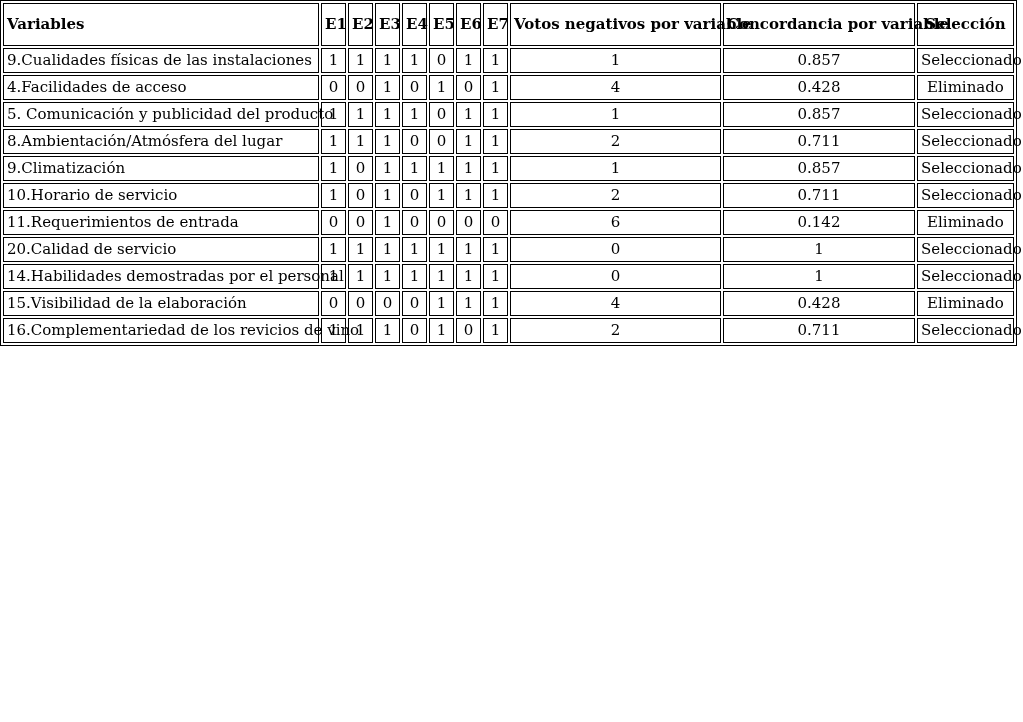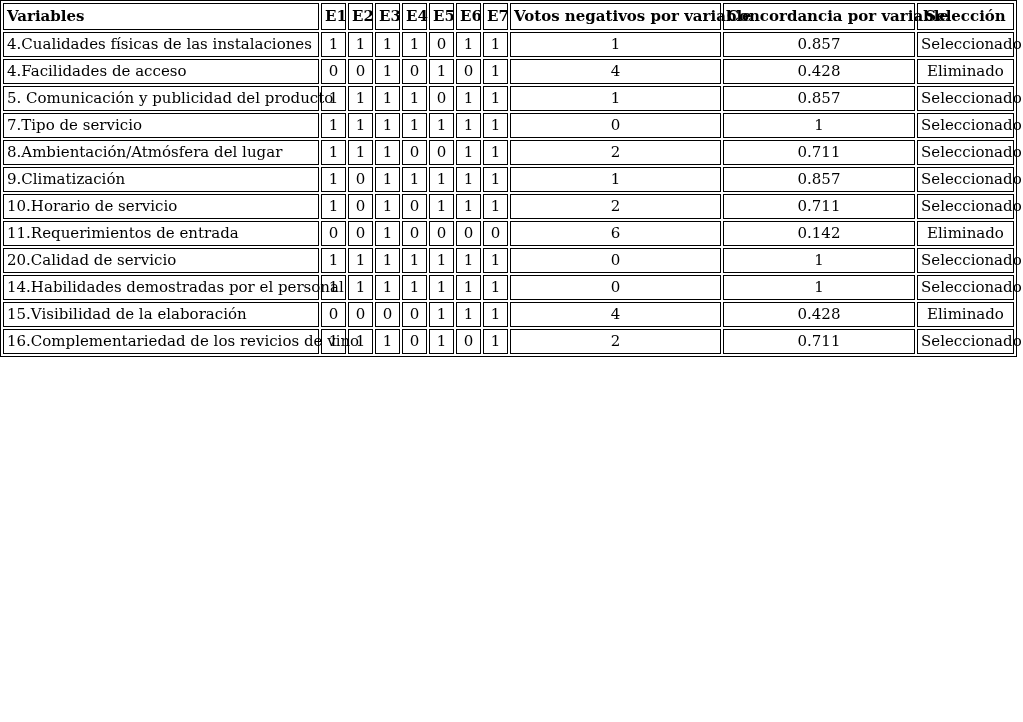--- a/index.html
+++ b/index.html
@@ -28,21 +28,21 @@
     box-sizing: border-box;
     padding: 0 3px;
     height: 25px;
     line-height: 23px;
     text-align: center;
     vertical-align: middle;
     white-space: nowrap;
     font-weight: normal;
   }
   .vars-table thead th {
-    height: 27px;
+    height: 43px;
     font-weight: bold;
   }
   .vars-table .left {
     text-align: left;
   }
   col.c-var   { width: 316px; }
   col.c-eval  { width: 25px;  }
   col.c-votes { width: 211px; }
   col.c-conc  { width: 192px; }
   col.c-sel   { width: 97px;  }
@@ -74,21 +74,21 @@
       <th>E5</th>
       <th>E6</th>
       <th>E7</th>
       <th>Votos negativos por variable</th>
       <th>Concordancia por variable</th>
       <th>Selección</th>
     </tr>
   </thead>
   <tbody id="table-body">
       <tr>
-        <td class="left">4.Cualidades físicas de las instalaciones</td>
+        <td class="left">9.Cualidades físicas de las instalaciones</td>
         <td>1</td>
         <td>1</td>
         <td>1</td>
         <td>1</td>
         <td>0</td>
         <td>1</td>
         <td>1</td>
         <td>1</td>
         <td>0.857</td>
         <td>Seleccionado</td>
@@ -110,33 +110,20 @@
         <td class="left">5. Comunicación y publicidad del producto</td>
         <td>1</td>
         <td>1</td>
         <td>1</td>
         <td>1</td>
         <td>0</td>
         <td>1</td>
         <td>1</td>
         <td>1</td>
         <td>0.857</td>
-        <td>Seleccionado</td>
-      </tr>
-      <tr>
-        <td class="left">7.Tipo de servicio</td>
-        <td>1</td>
-        <td>1</td>
-        <td>1</td>
-        <td>1</td>
-        <td>1</td>
-        <td>1</td>
-        <td>1</td>
-        <td>0</td>
-        <td>1</td>
         <td>Seleccionado</td>
       </tr>
       <tr>
         <td class="left">8.Ambientación/Atmósfera del lugar</td>
         <td>1</td>
         <td>1</td>
         <td>1</td>
         <td>0</td>
         <td>0</td>
         <td>1</td>

